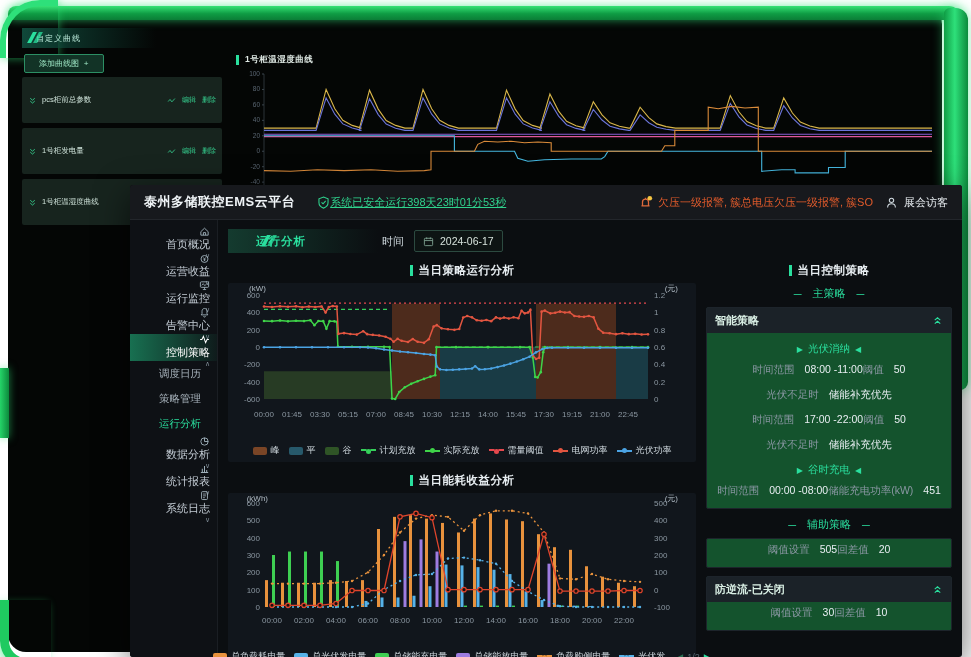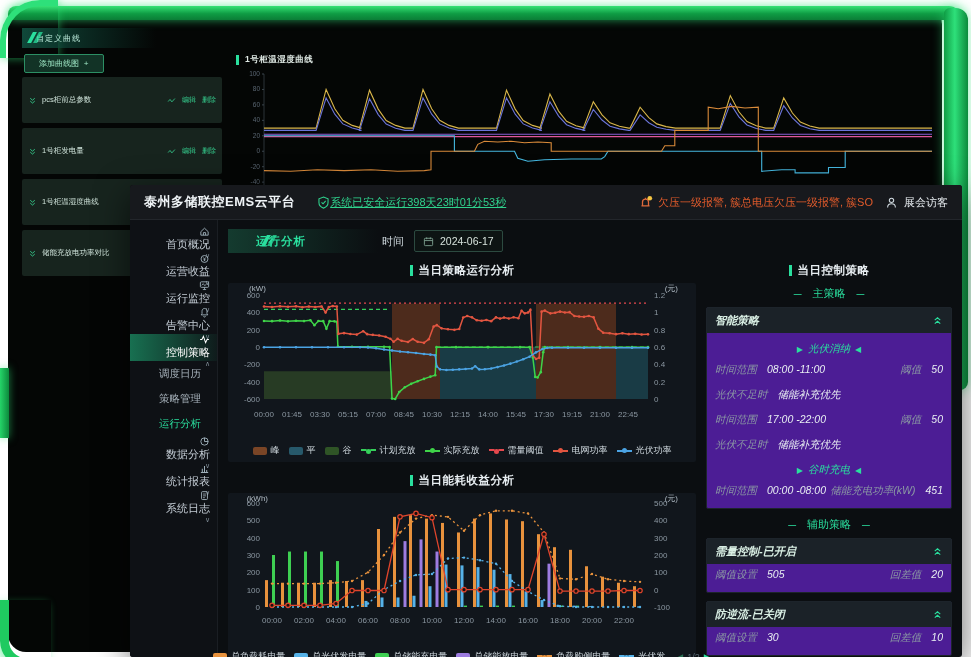--- a/index.html
+++ b/index.html
@@ -69,27 +69,27 @@
   .chart-panel{background:#11161c;border-radius:2px;position:relative;margin-bottom:8px;}
   .legend{display:flex;align-items:center;justify-content:center;gap:9px;padding:1px 0 5px 0;flex-wrap:nowrap;}
   .lg-item{display:flex;align-items:center;gap:4px;color:#cfd8de;font-size:9px;white-space:nowrap;}
   .sw-band{width:14px;height:8px;border-radius:2px;}
   .sw-line{width:15px;height:2px;position:relative;}
   .sw-line b{position:absolute;left:5px;top:-1.6px;width:5px;height:5px;border-radius:50%;background:inherit;}
   .pager{display:flex;align-items:center;gap:4px;font-size:9px;margin-left:2px;}
   
   .sec-head{display:flex;align-items:center;justify-content:center;color:#2adf9e;font-size:11px;margin:6px 0;}
   .sec-head em{font-style:normal;color:#2adf9e;margin:0 8px;}
-  .rp-card{background:#4c1d95;border:1px solid #1d242b;border-radius:2px;margin-bottom:8px;font-style:italic;}
+  .rp-card{background:#14532d;border:1px solid #1d242b;border-radius:2px;margin-bottom:8px;}
   .rp-card-hd{display:flex;align-items:center;justify-content:space-between;background:#1b2228;
      padding:5px 8px;color:#d9efe4;font-size:11px;font-weight:bold;}
   .rp-body{padding:4px 8px 8px 8px;}
   .rp-group-hd{text-align:center;color:#2adf9e;font-size:10.5px;margin:5px 0 7px 0;}
   .rp-group-hd .tri{font-size:8px;margin:0 5px;}
-  .rp-row{display:flex;justify-content:space-between;margin:0 0 11px 0;font-size:10.5px;}
+  .rp-row{display:flex;justify-content:center;margin:0 0 11px 0;font-size:10.5px;}
   .rp-row:last-child{margin-bottom:2px;}
   .rp-pair .l{color:#8a97a3;margin-right:10px;}
   .rp-pair .v{color:#e8eef2;}
 </style>
 </head>
 <body>
 
 <div class="stage">
 
   <div class="bgw">
@@ -139,36 +139,20 @@
             <span class="act">编辑</span>
             <span class="act">删除</span>
           </div>
           <div class="bg-row">
             <span class="icon">
               <svg width="9" height="9" viewBox="0 0 12 12">
                 <path d="M3 3 L6 5.6 L9 3 M3 6.8 L6 9.4 L9 6.8" fill="none" stroke="#35cf8f" stroke-width="1.2"></path>
               </svg>
             </span>
             <span class="lbl">1号柜温湿度曲线</span>
-            <span class="icon">
-              <svg width="9" height="9" viewBox="0 0 12 12">
-                <path d="M1.5 6 C3 3.8 9 3.8 10.5 6 C9 8.2 3 8.2 1.5 6 Z" fill="none" stroke="#35cf8f" stroke-width=".9"></path>
-                <circle cx="6" cy="6" r="1.3" fill="#35cf8f"></circle>
-              </svg>
-            </span>
-            <span class="act">编辑</span>
-            <span class="act">删除</span>
-          </div>
-          <div class="bg-row">
-            <span class="icon">
-              <svg width="9" height="9" viewBox="0 0 12 12">
-                <path d="M3 3 L6 5.6 L9 3 M3 6.8 L6 9.4 L9 6.8" fill="none" stroke="#35cf8f" stroke-width="1.2"></path>
-              </svg>
-            </span>
-            <span class="lbl">储能充放电功率对比</span>
             <span class="icon">
               <svg width="9" height="9" viewBox="0 0 12 12">
                 <path d="M1.5 6 C3 3.8 9 3.8 10.5 6 C9 8.2 3 8.2 1.5 6 Z" fill="none" stroke="#35cf8f" stroke-width=".9"></path>
                 <circle cx="6" cy="6" r="1.3" fill="#35cf8f"></circle>
               </svg>
             </span>
             <span class="act">编辑</span>
             <span class="act">删除</span>
           </div>
         </div>
@@ -843,28 +827,20 @@
                       <span class="rp-pair"><span class="l">储能充电功率(kW)</span><span class="v">451</span></span>
                     </div>
                   </div>
                 </div>
               </div>
             <div class="sec-head">
               ─&nbsp;<em>辅助策略</em>&nbsp;─
             </div>
             <div id="auxCards">
                 <div class="rp-card">
-                  <div class="rp-card-hd">
-                    <span>需量控制-已开启</span>
-                    <span class="icon">
-                      <svg width="11" height="11" viewBox="0 0 12 12">
-                        <path d="M3 5.6 L6 3 L9 5.6 M3 9.4 L6 6.8 L9 9.4" fill="none" stroke="#2adf9e" stroke-width="1.2"></path>
-                      </svg>
-                    </span>
-                  </div>
                   <div class="rp-body">
                     <div class="rp-row">
                       <span class="rp-pair"><span class="l">阈值设置</span><span class="v">505</span></span>
                       <span class="rp-pair"><span class="l">回差值</span><span class="v">20</span></span>
                     </div>
                   </div>
                 </div>
                 <div class="rp-card">
                   <div class="rp-card-hd">
                     <span>防逆流-已关闭</span>

